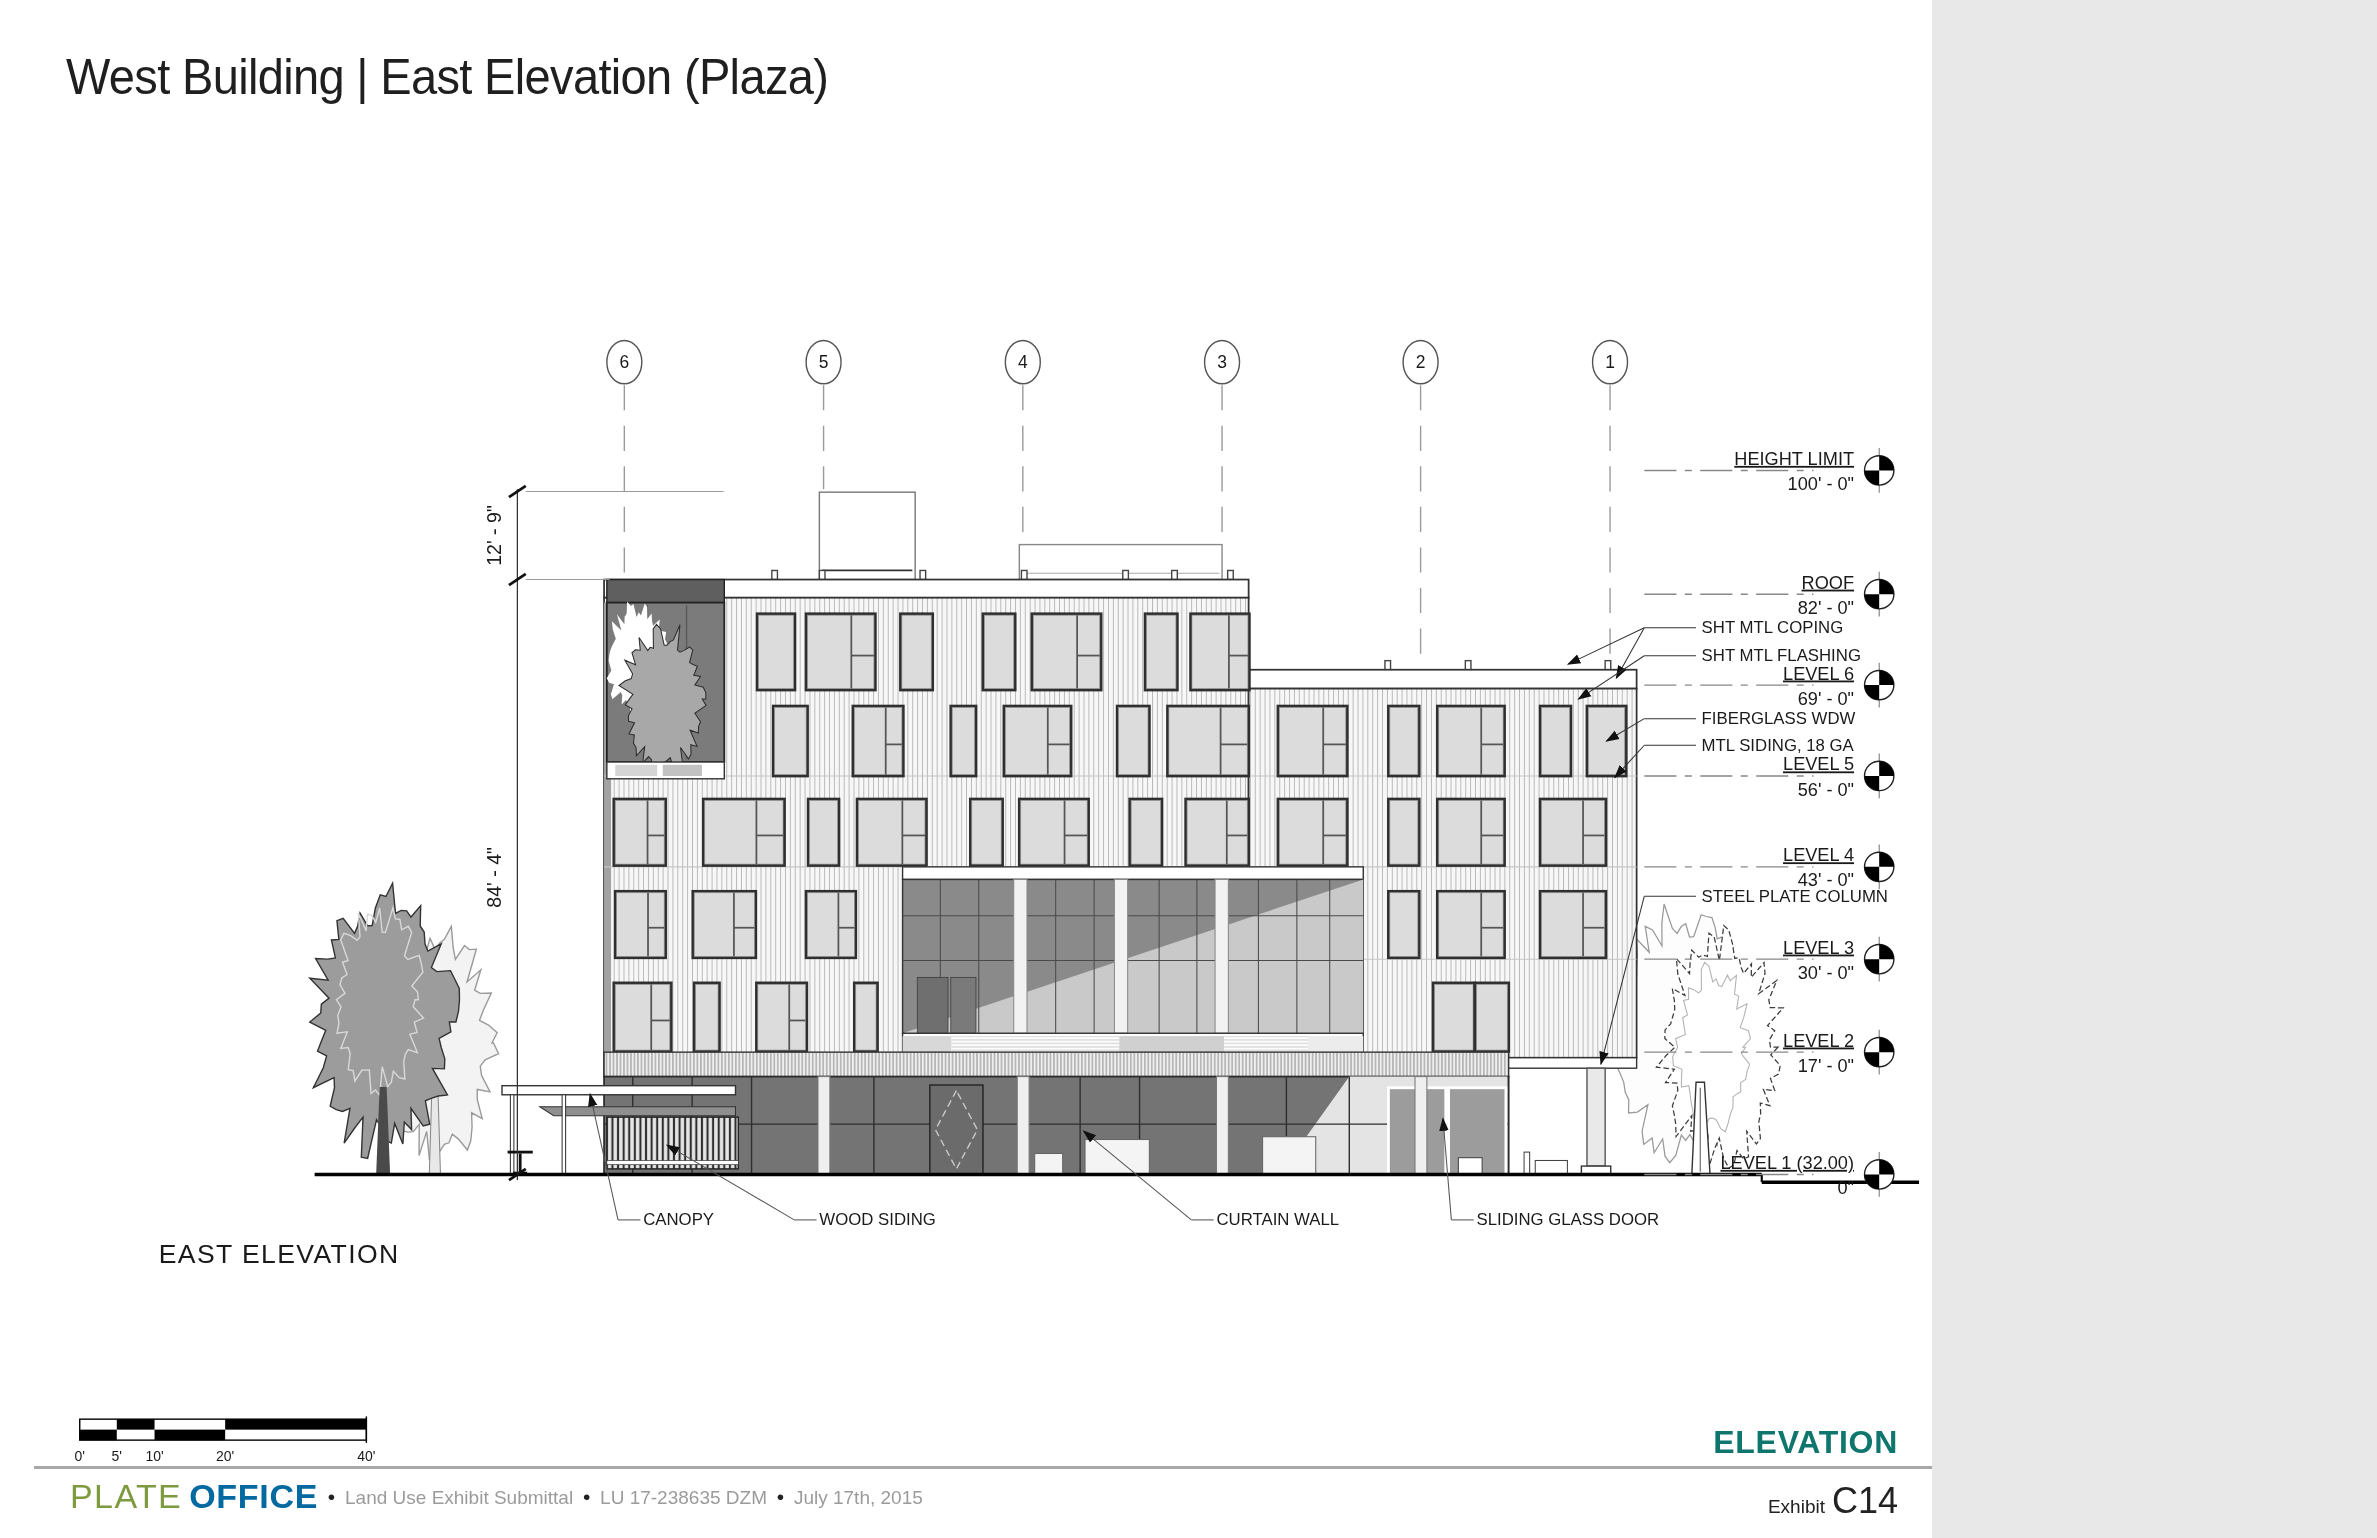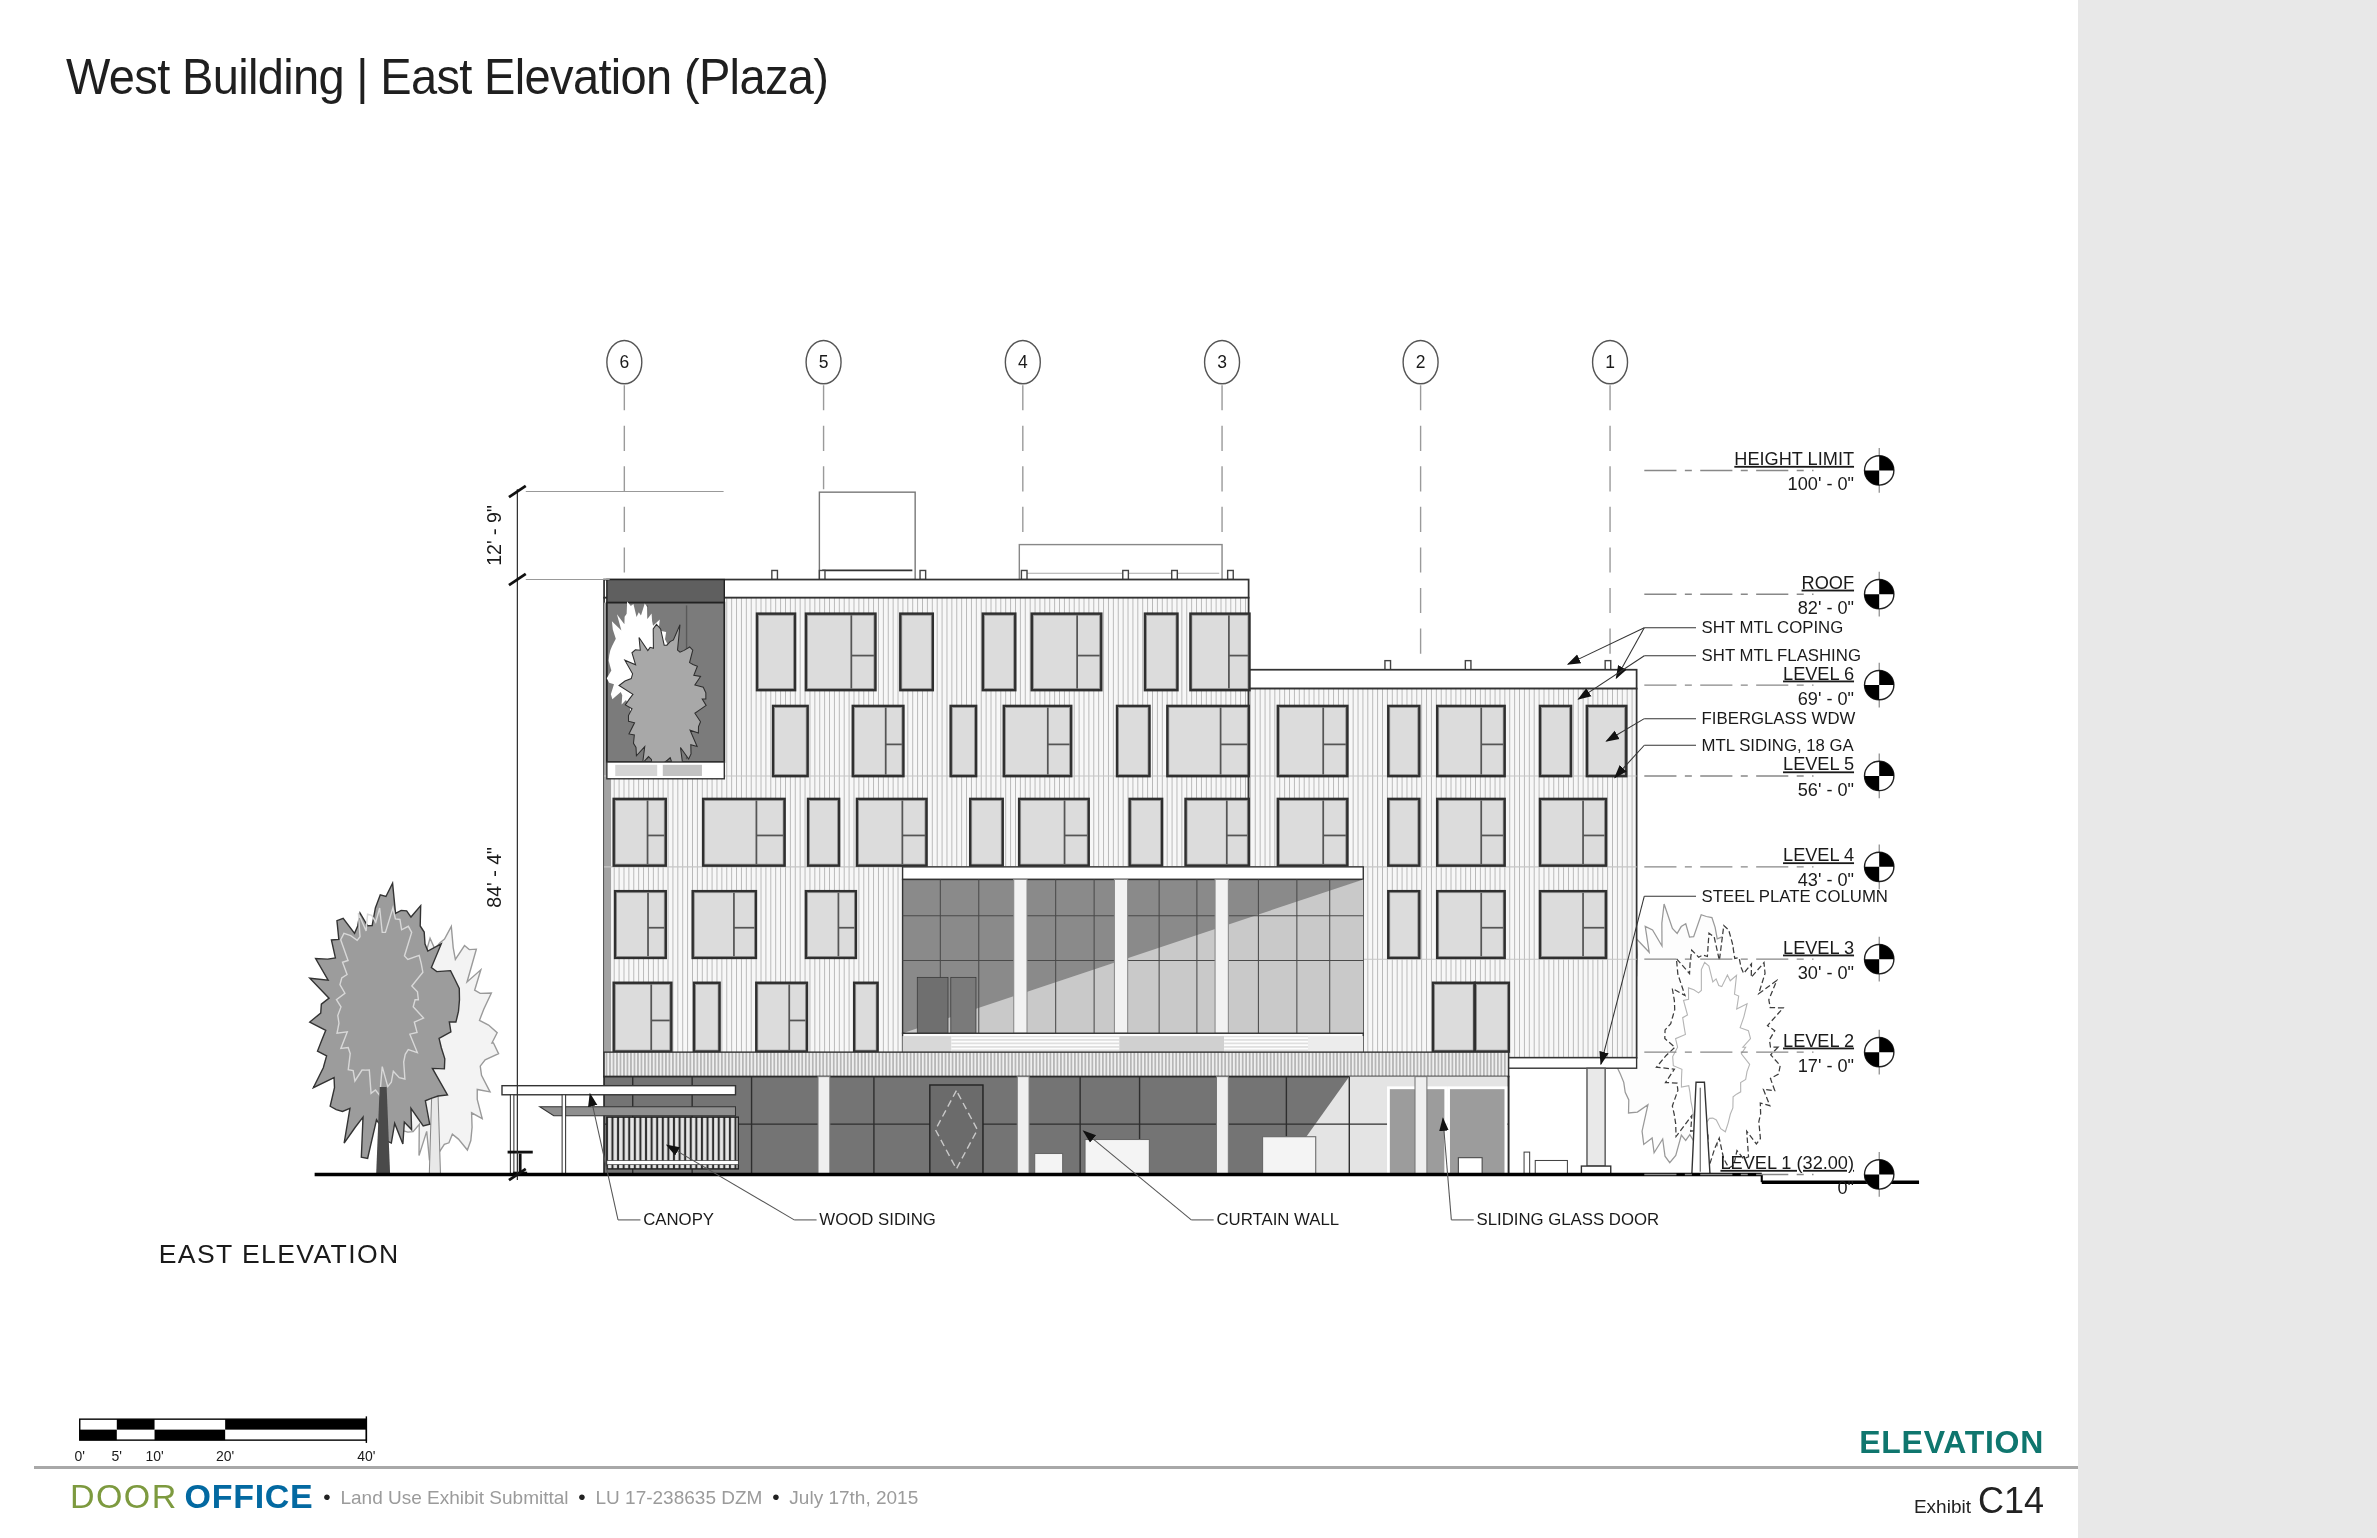--- a/index.html
+++ b/index.html
@@ -1,16 +1,16 @@
 <!DOCTYPE html>
 <html style="font-size:11.2px"><head>
 <meta charset="utf-8">
 <style>
   html,body{margin:0;padding:0;background:#e8e8e8;}
-  #page{position:relative;width:2078px;height:1538px;background:#ffffff;overflow:hidden;
+  #page{position:relative;width:1932px;height:1538px;background:#ffffff;overflow:hidden;
         font-family:"Liberation Sans", sans-serif;}
   #page-title{position:absolute;left:66px;top:48px;margin:0;font-size:50px;font-weight:400;
         color:#1f1f1f;letter-spacing:-0.7px;transform:scaleX(.94);transform-origin:left top;white-space:nowrap;}
   svg{position:absolute;left:0;top:0;}
   text{font-family:"Liberation Sans", sans-serif;fill:#1a1a1a;}
   .lvl-name{font-size:26px;text-decoration:underline;}
   .lvl-val{font-size:26px;}
   .mat-lbl{font-size:24px;}
   .callout-lbl{font-size:24px;}
   .bubble-num{font-size:25px;}
@@ -564,16 +564,16 @@
       <text class="scale-lbl" x="524" y="2090" text-anchor="middle">40'</text>
     </g>
   </svg>
 
   <div id="sheet-title">ELEVATION</div>
   <div id="footer-divider"></div>
   <div id="exhibit">
     <span class="ex-label">Exhibit</span><span class="ex-num">C14</span>
   </div>
   <div id="firmline">
-    <span class="f1">DOOR</span><span class="f2">OFFICE</span><span class="dot">•</span><span class="meta">Land Use Exhibit Submittal</span><span class="dot">•</span><span class="meta">LU 17-238635 DZM</span><span class="dot">•</span><span class="meta">July 17th, 2015</span>
+    <span class="f1">PLATE</span><span class="f2">OFFICE</span><span class="dot">•</span><span class="meta">Land Use Exhibit Submittal</span><span class="dot">•</span><span class="meta">LU 17-238635 DZM</span><span class="dot">•</span><span class="meta">July 17th, 2015</span>
   </div>
 </div>
 
 
 </body></html>

